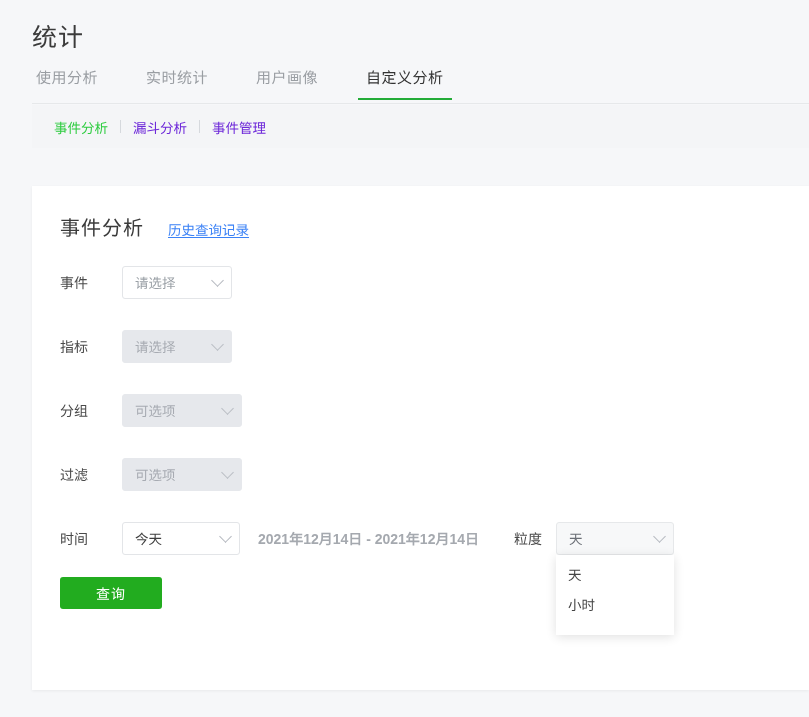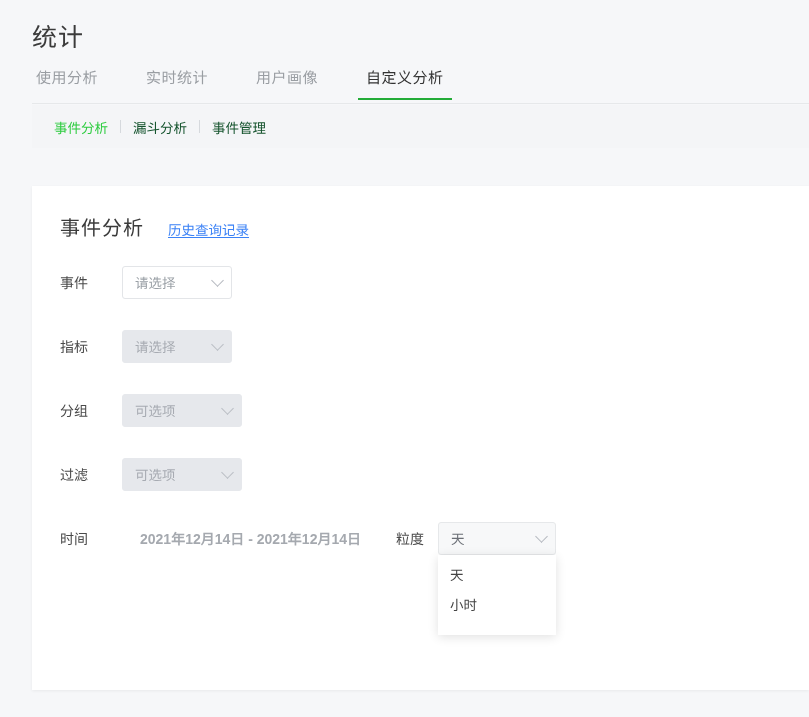--- a/index.html
+++ b/index.html
@@ -76,21 +76,21 @@
     right: 0;
     top: 105px;
     height: 43px;
     background: #f4f5f7;
     display: flex;
     align-items: center;
     padding-left: 10px;
   }
   .subnav-item {
     font-size: 13.5px;
-    color: #14532d;
+    color: #6d28d9;
     cursor: pointer;
     padding: 0 12px;
     white-space: nowrap;
   }
   .subnav-item.active { color: #2ecc40; }
   .subnav-sep {
     width: 1px;
     height: 13px;
     background: #d6d9dd;
   }
@@ -309,33 +309,40 @@
     <div class="form-row">
       <div class="form-label">过滤</div>
       <div class="select w120 disabled">
         <span>可选项</span>
         <span class="caret"></span>
       </div>
     </div>
 
     <div class="form-row">
       <div class="form-label">时间</div>
+      <div class="select w118">
+        <span>今天</span>
+        <span class="caret"></span>
+      </div>
       <div class="date-range">2021年12月14日 - 2021年12月14日</div>
 
       <div class="gran-group">
         <div class="gran-label">粒度</div>
         <div class="dropdown-wrap">
           <div class="select w118 open">
             <span>天</span>
             <span class="caret"></span>
           </div>
           <div class="dropdown-menu">
             <div class="dropdown-item">天</div>
             <div class="dropdown-item">小时</div>
           </div>
         </div>
       </div>
     </div>
 
   </div>
 
+  <div class="btn-row">
+    <button class="btn-query" style="background: rgb(34, 172, 31);">查询</button>
+  </div>
 
 </div>
 
 </body></html>

